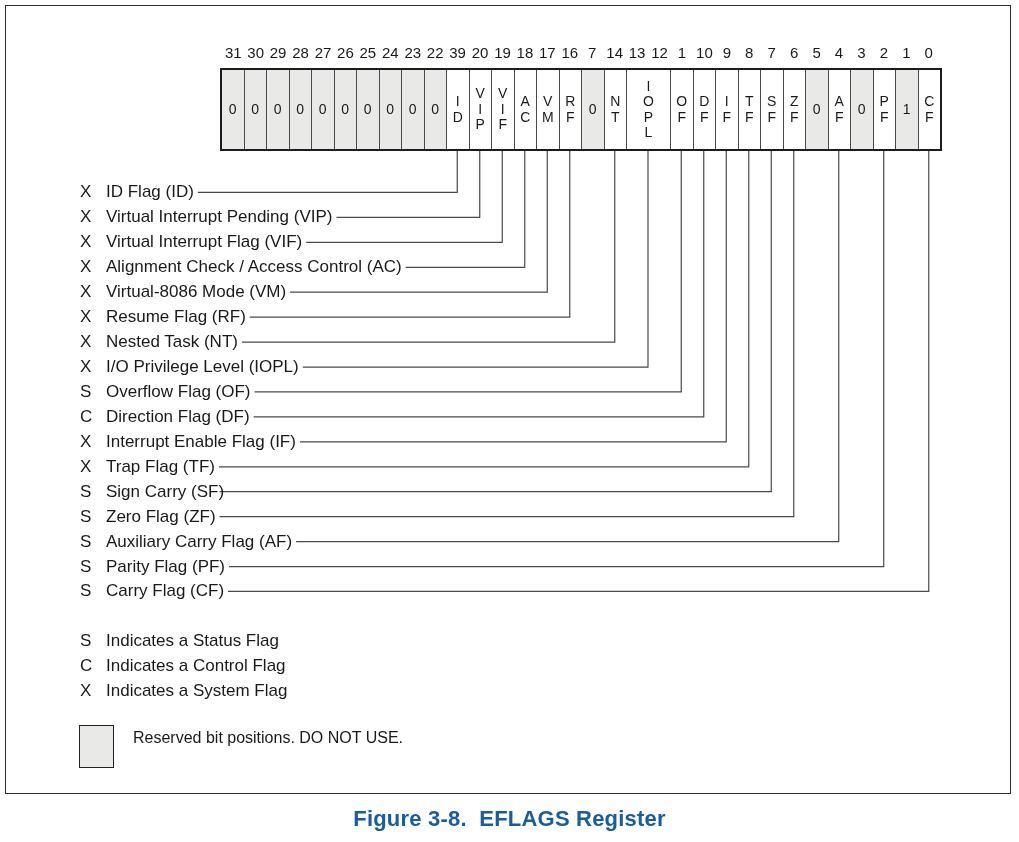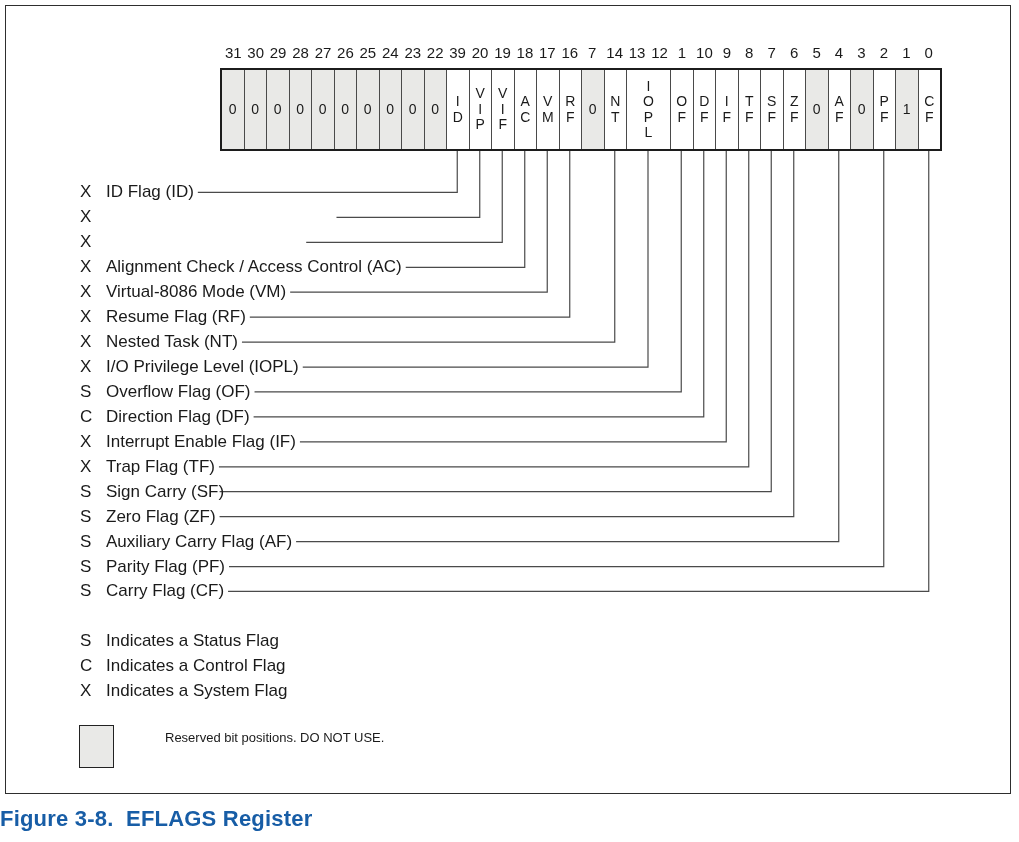--- a/index.html
+++ b/index.html
@@ -22,23 +22,23 @@
   .flag-row{display:flex;align-items:center;height:24.95px;font-size:17px;}
   .flag-type{width:26px;flex:0 0 26px;}
   .flag-label{white-space:pre;}
   
   .legend{position:absolute;left:80px;top:628px;}
   .legend-row{display:flex;align-items:center;height:25px;font-size:17px;}
   .legend-symbol{width:26px;flex:0 0 26px;}
   
   .reserved-swatch{position:absolute;left:79px;top:725px;width:35px;height:43px;
     background:var(--reserved-gray,#e9e9e7);border:1.5px solid #222;box-sizing:border-box;}
-  .reserved-text{position:absolute;left:133px;top:725px;font-size:13px;line-height:26px;margin-left:32px;}
-  
-  .caption{position:absolute;left:0;right:0;top:806px;font-size:22px;
+  .reserved-text{position:absolute;left:133px;top:725px;font-size:16px;line-height:26px;}
+  
+  .caption{position:absolute;left:0;right:0;top:806px;text-align:center;font-size:22px;
     font-weight:bold;color:var(--caption-blue,#175da6);white-space:pre;letter-spacing:0.2px;}
   
   svg.connectors{position:absolute;left:0;top:0;width:1019px;height:842px;pointer-events:none;}
   svg.connectors polyline{fill:none;stroke:var(--line-gray,#4a4a4a);stroke-width:1.2;}
 </style>
 </head>
 <body>
 
 <div class="stage">
   <div class="figure-frame"></div>
@@ -153,23 +153,25 @@
 F</div>
     </div>
 
   <div class="flags" id="flagRows">
       <div class="flag-row">
         <span class="flag-type">X</span>
         <span class="flag-label">ID Flag (ID)</span>
       </div>
       <div class="flag-row">
         <span class="flag-type">X</span>
-      </div>
-      <div class="flag-row">
-        <span class="flag-type">X</span>
+        <span class="flag-label">Virtual Interrupt Pending (VIP)</span>
+      </div>
+      <div class="flag-row">
+        <span class="flag-type">X</span>
+        <span class="flag-label">Virtual Interrupt Flag (VIF)</span>
       </div>
       <div class="flag-row">
         <span class="flag-type">X</span>
         <span class="flag-label">Alignment Check / Access Control (AC)</span>
       </div>
       <div class="flag-row">
         <span class="flag-type">X</span>
         <span class="flag-label">Virtual-8086 Mode (VM)</span>
       </div>
       <div class="flag-row">

